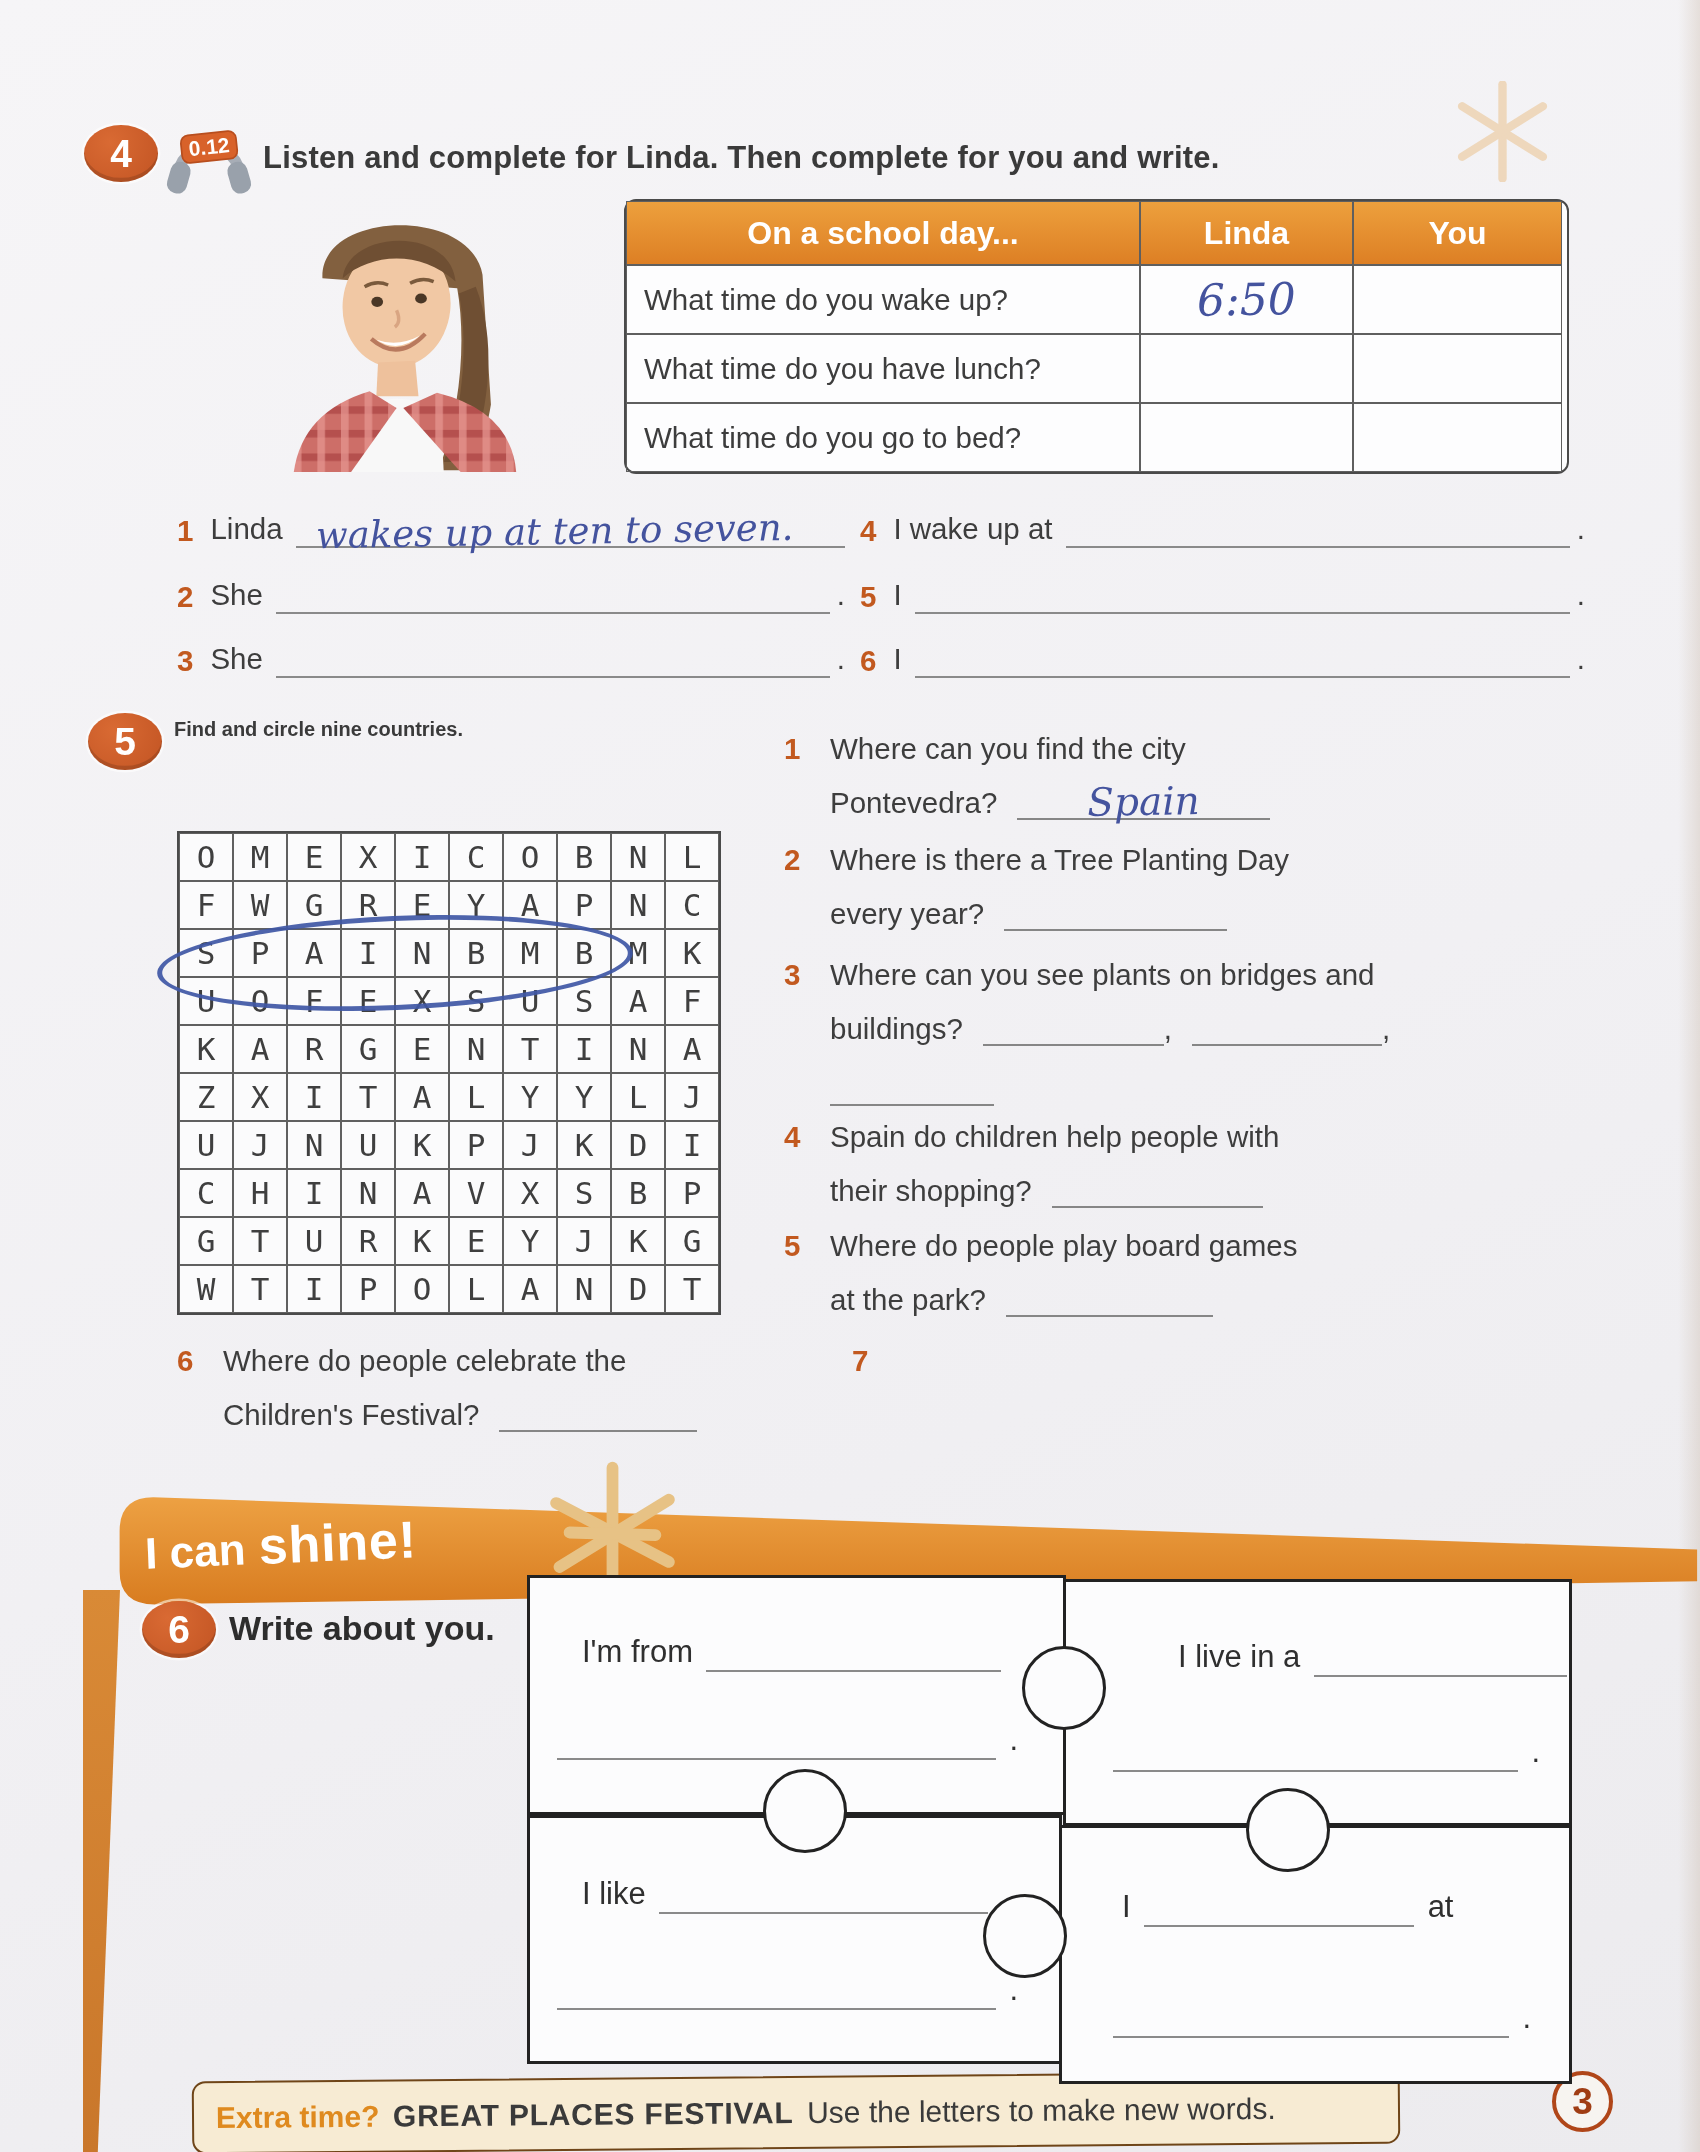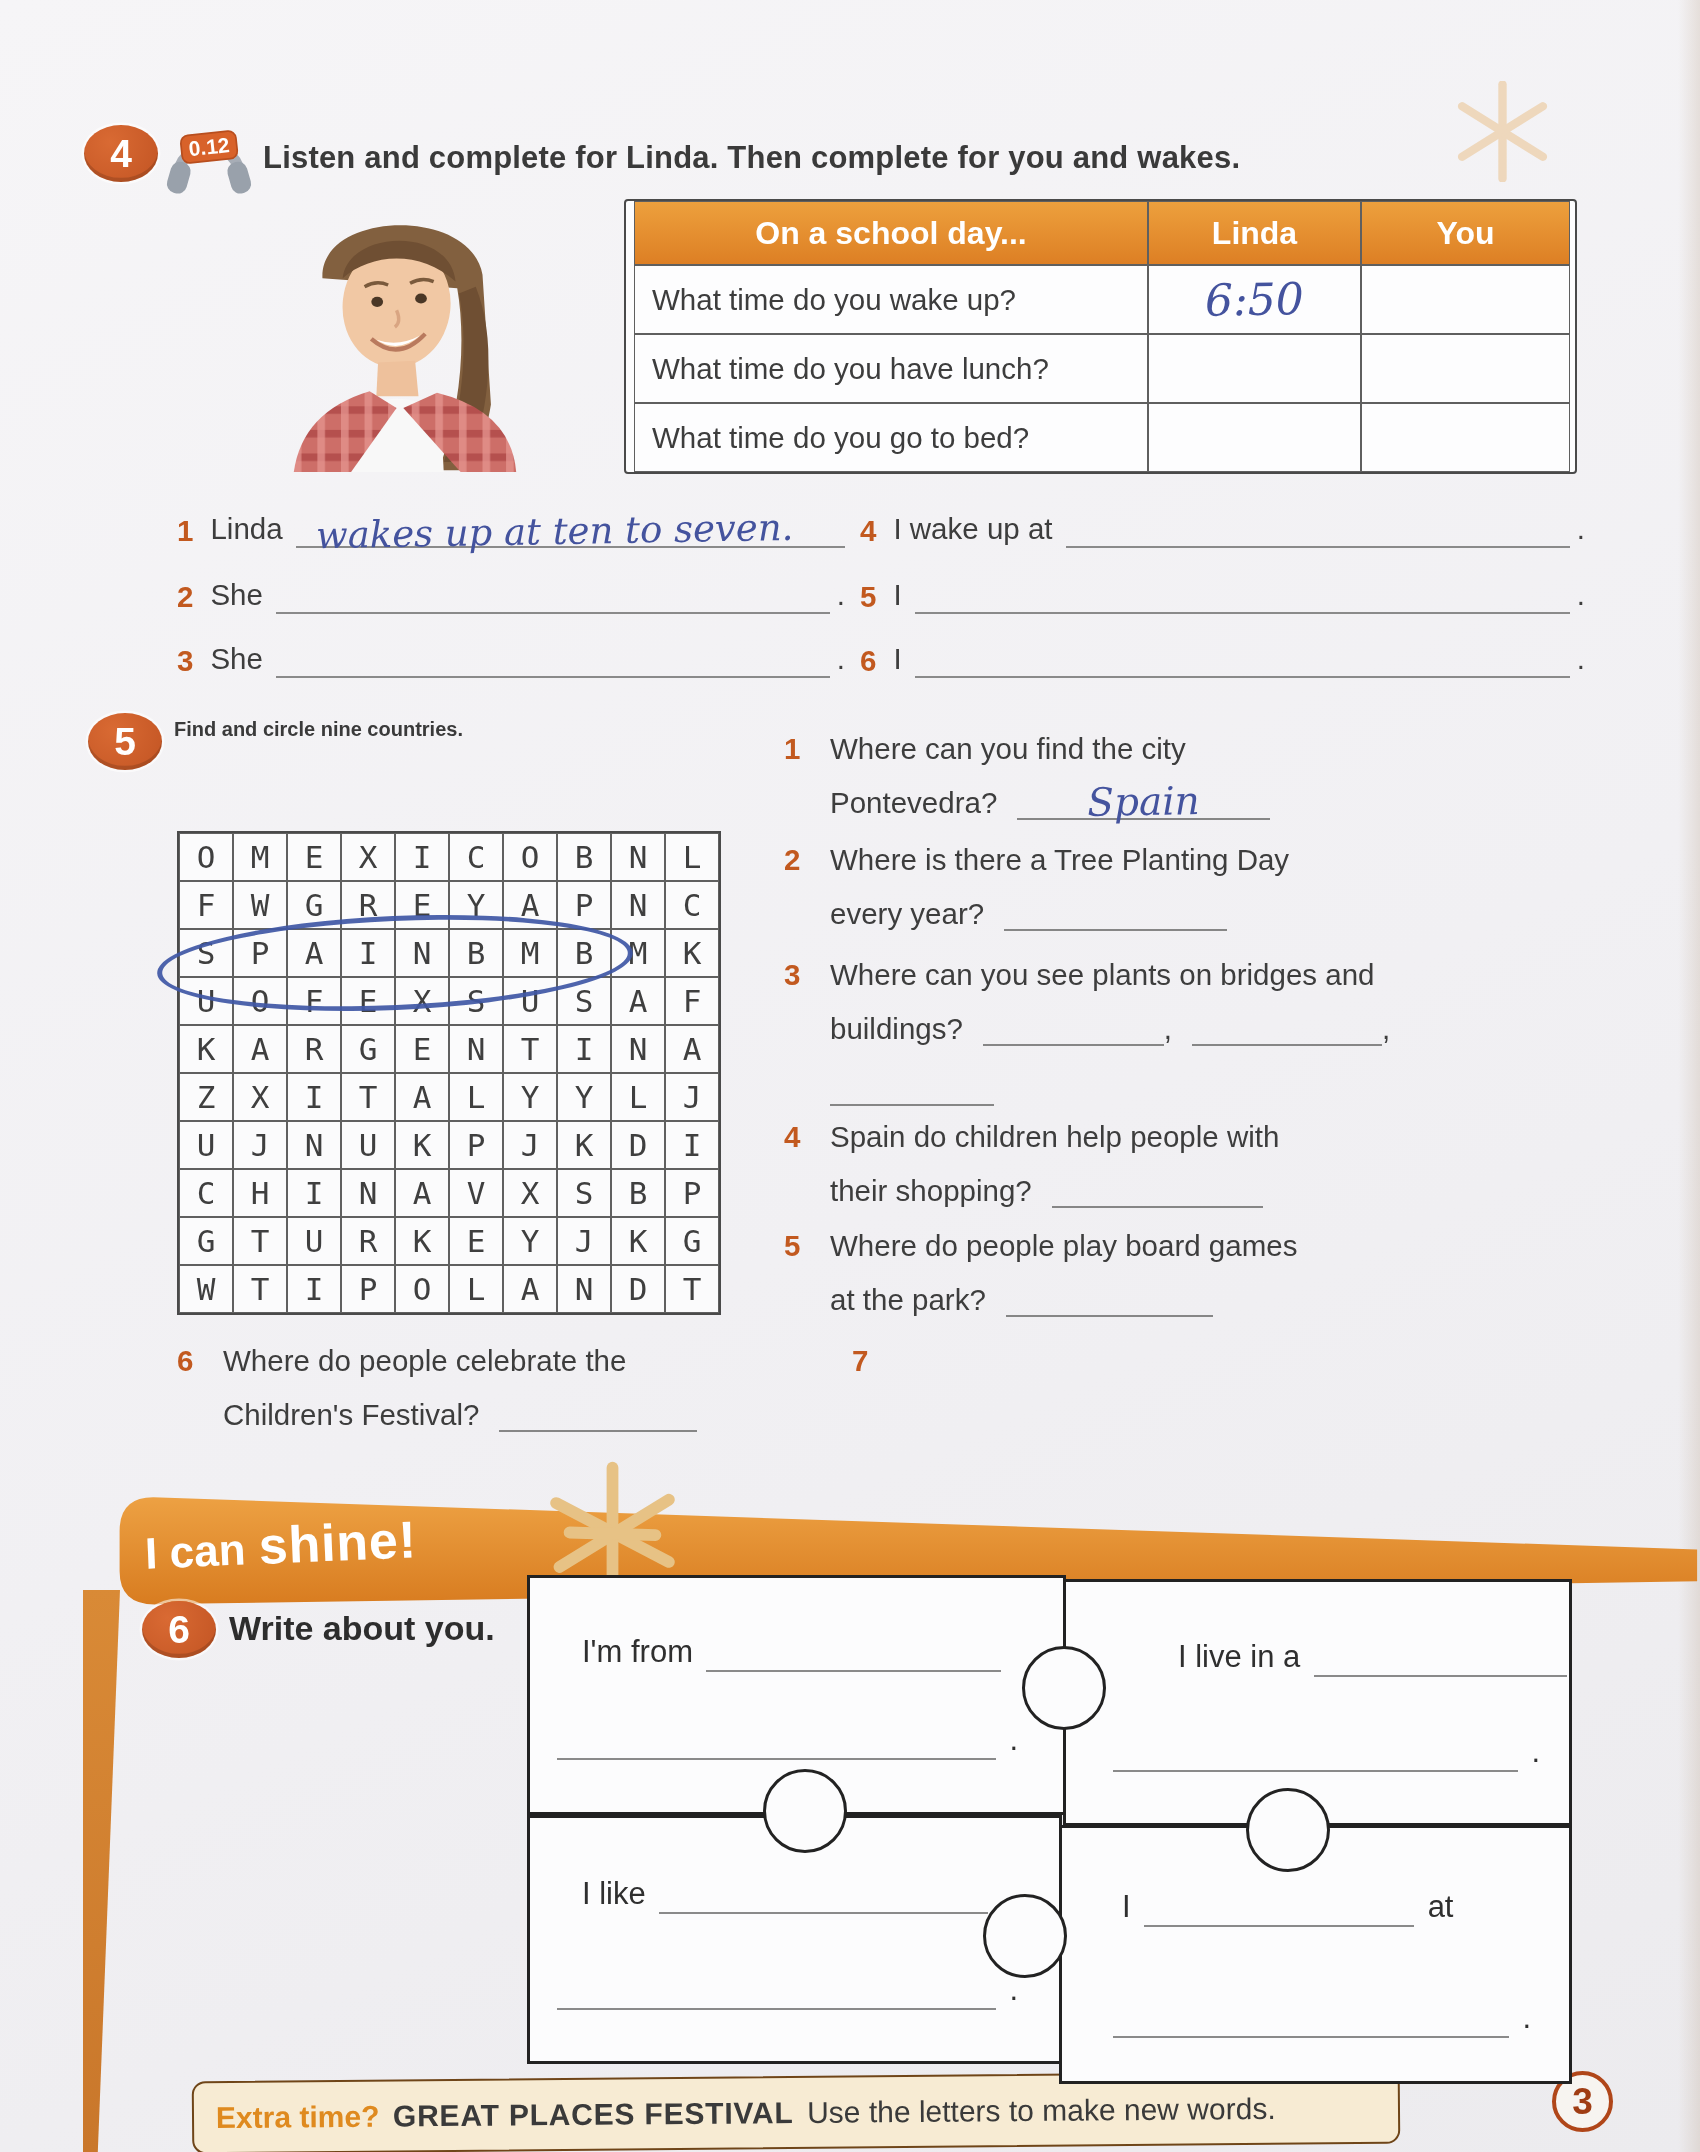--- a/index.html
+++ b/index.html
@@ -12,22 +12,22 @@
 
   
   .badge{position:absolute;width:74px;height:57px;border-radius:50%;
          background:radial-gradient(circle at 35% 30%,#d96a33,#c25423);
          color:#fff;font-weight:bold;font-size:39px;display:flex;align-items:center;justify-content:center;
          box-shadow:inset 0 -4.2px 0 rgba(0,0,0,.14), 0 0 0 2.5px rgba(255,255,255,.55);}
 
   .instr{position:absolute;font-size:31px;font-weight:600;color:#3a3a3a;letter-spacing:0.2px;}
 
   
-  .sd-table{position:absolute;left:624px;top:199px;width:941px;border:2.5px solid #4a4a4a;border-radius:4px;
-            display:grid;grid-template-columns:514px 213px 209px;background:#fdfdfe;padding-left:8px;}
+  .sd-table{position:absolute;left:624px;top:199px;width:941px;border:2.5px solid #4a4a4a;border-radius:12px;
+            display:grid;grid-template-columns:514px 213px 209px;background:#fdfdfe;}
   .sd-cell{border:0.8px solid #5f5f5f;display:flex;align-items:center;}
   .sd-head{height:62px;background:linear-gradient(#eda03d,#dd7f24);color:#fff;
            font-weight:bold;font-size:32px;justify-content:center;text-align:center;}
   .sd-q{height:67px;font-size:29.5px;padding-left:17px;}
   .sd-a{height:67px;justify-content:center;}
 
   .hand{font-family:"DejaVu Serif",serif;font-style:italic;color:#44539e;transform:rotate(-1deg);}
 
   
   .item{position:absolute;display:flex;align-items:flex-end;font-size:29.5px;height:44px;}
@@ -103,21 +103,21 @@
   <svg width="94" height="84" style="position:absolute;left:162px;top:113px;" viewBox="0 0 112 100">
     <path d="M18,82 C18,26 94,26 94,82" stroke="#a7adb6" stroke-width="13" fill="none" stroke-linecap="round"></path>
     <rect x="8" y="58" width="24" height="38" rx="11" fill="#99a1ab" transform="rotate(16 20 77)"></rect>
     <rect x="80" y="58" width="24" height="38" rx="11" fill="#99a1ab" transform="rotate(-16 92 77)"></rect>
     <g transform="rotate(-6 56 40)">
       <rect x="23" y="24" width="66" height="33" rx="9" fill="#d8622a" stroke="#b84e1e" stroke-width="2"></rect>
       <text x="56" y="49" text-anchor="middle" fill="#fff" font-size="25" font-weight="bold" font-family="Liberation Sans, sans-serif">0.12</text>
     </g>
   </svg>
 
-  <div class="instr" style="left:263px;top:140px;">Listen and complete for Linda. Then complete for you and wakes.</div>
+  <div class="instr" style="left:263px;top:140px;">Listen and complete for Linda. Then complete for you and write.</div>
 
   <svg width="270" height="278" viewBox="0 0 320 330" style="position:absolute;left:270px;top:194px;">
     <defs>
       <pattern id="plaid" width="28" height="28" patternUnits="userSpaceOnUse">
         <rect width="28" height="28" fill="#cd6e68"></rect>
         <rect width="28" height="9" fill="#b5504e"></rect>
         <rect width="9" height="28" fill="#e5948e" opacity=".75"></rect>
       </pattern>
     </defs>
     <path d="M62,100 C58,20 238,14 252,96 L262,250 C255,295 240,315 228,328 L200,328 C228,250 232,170 222,112 Z" fill="#82603f"></path>

